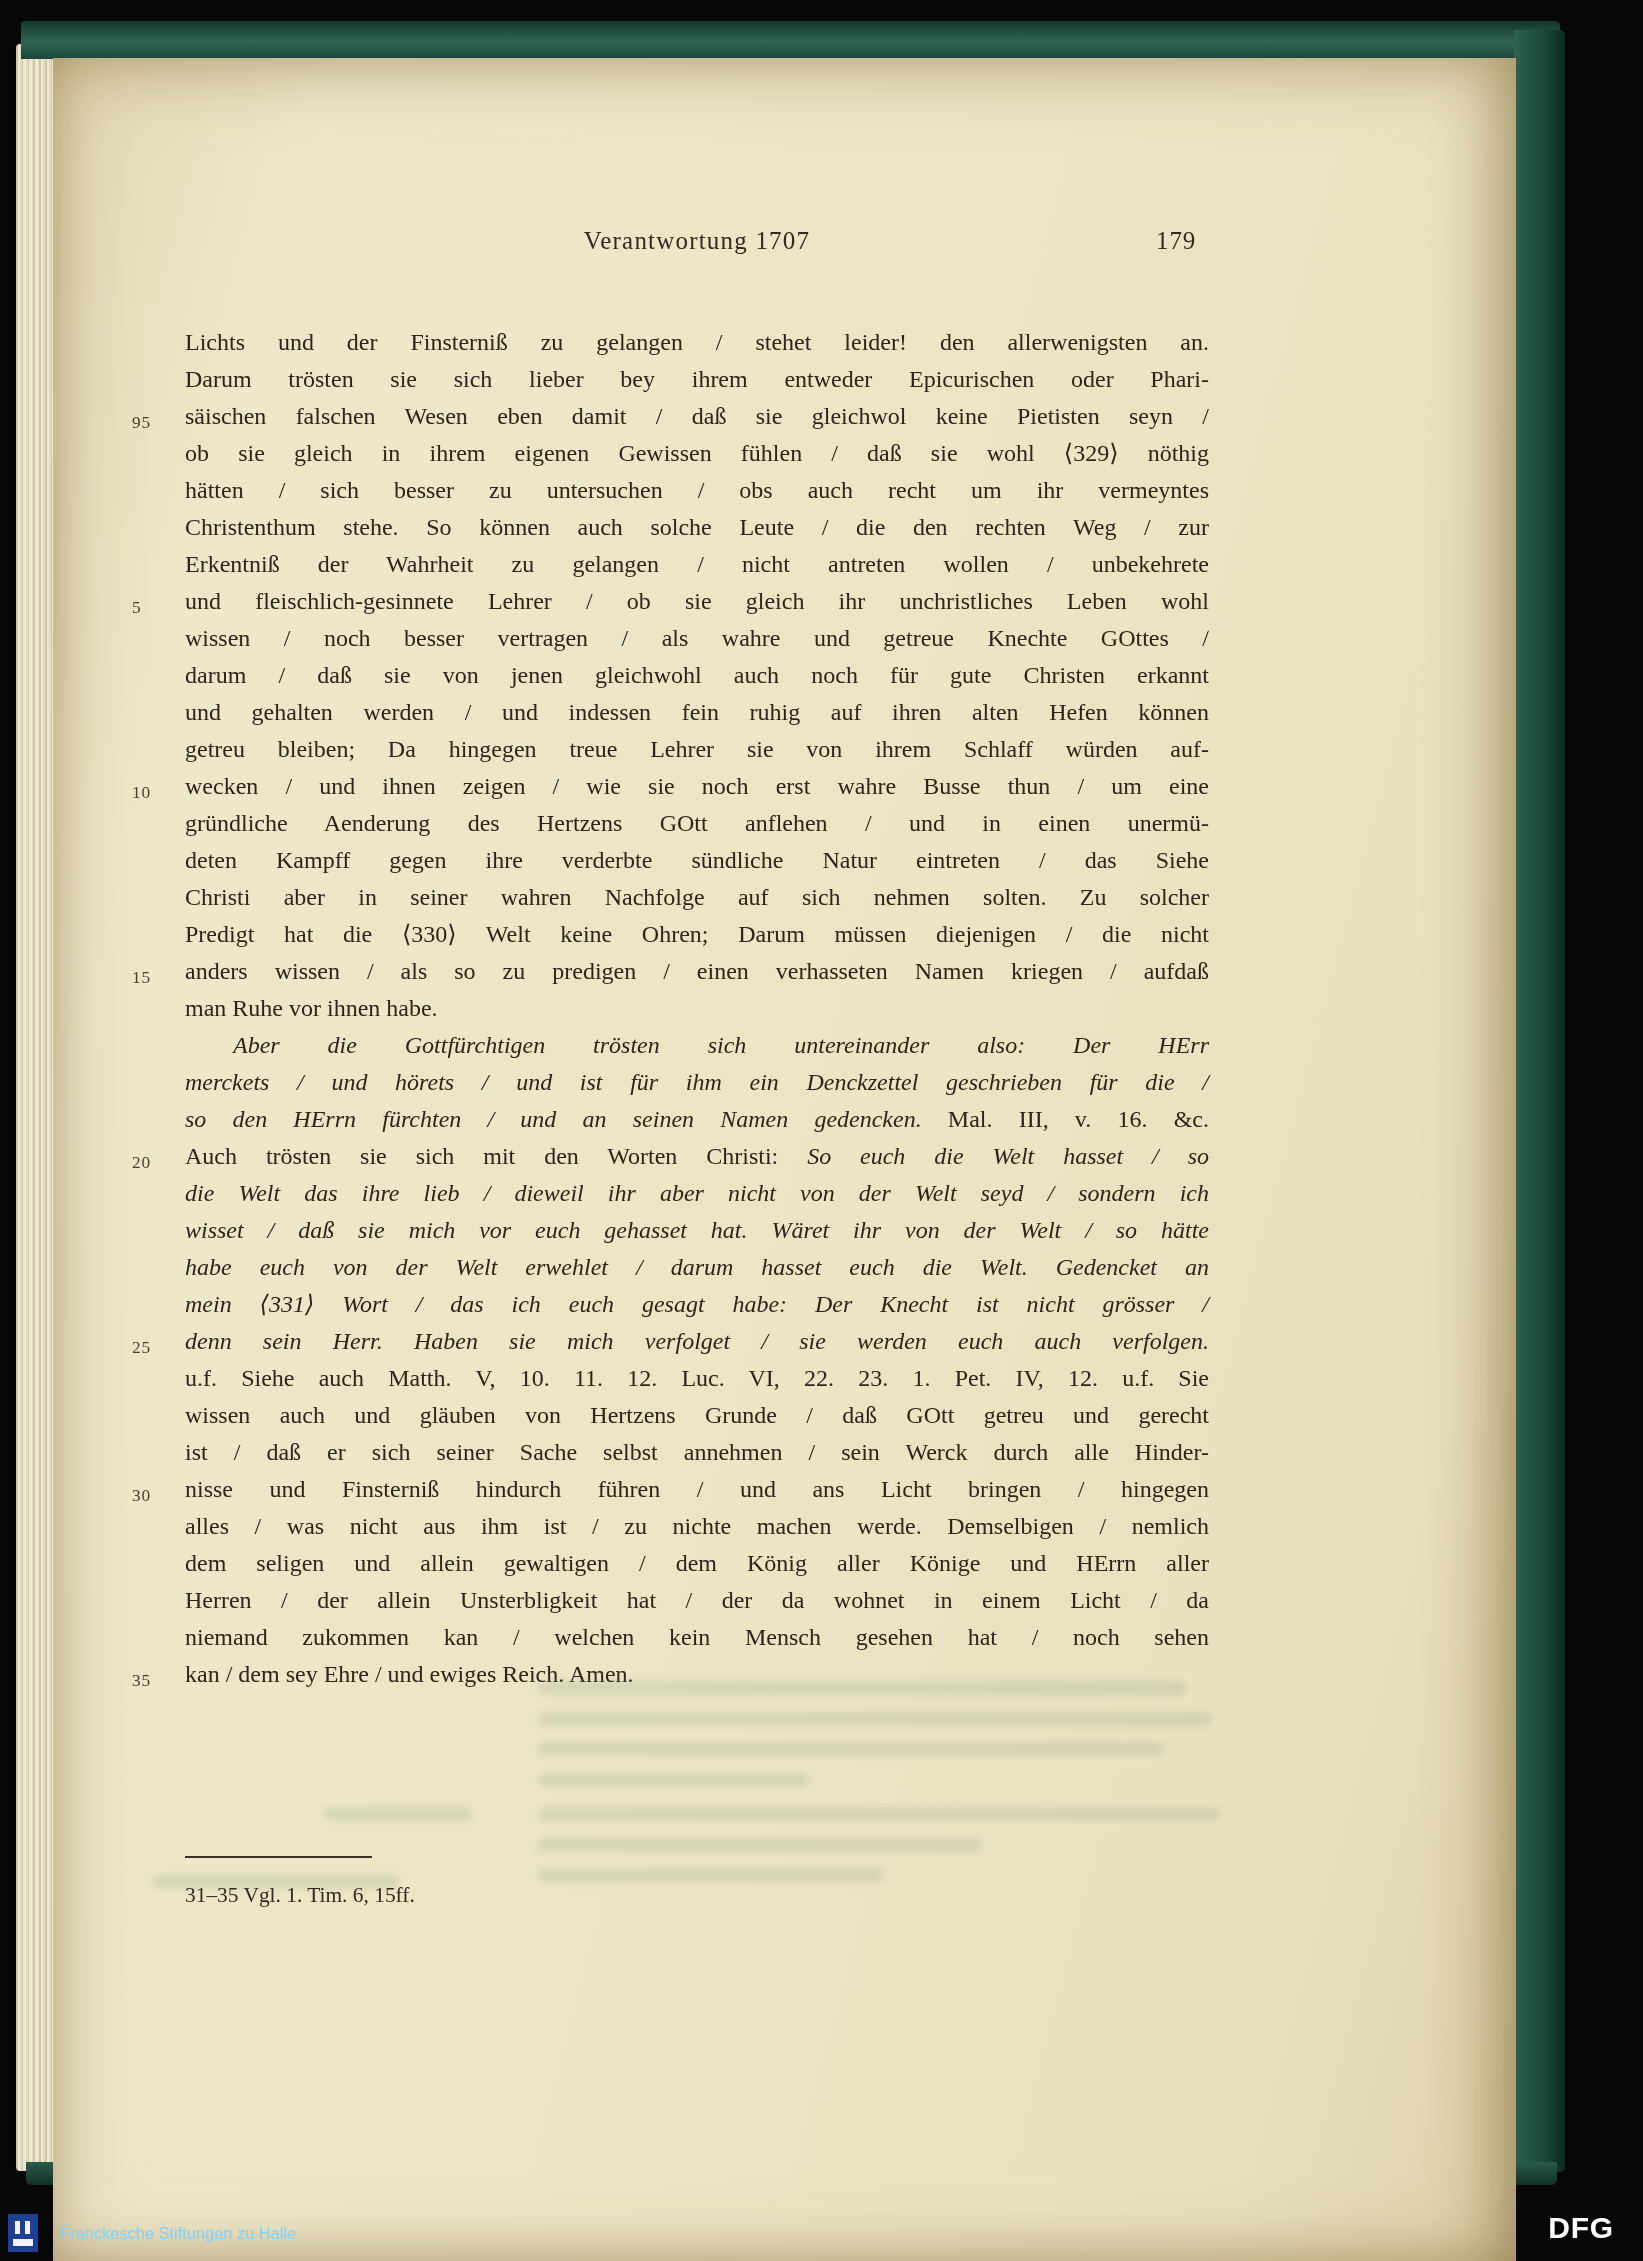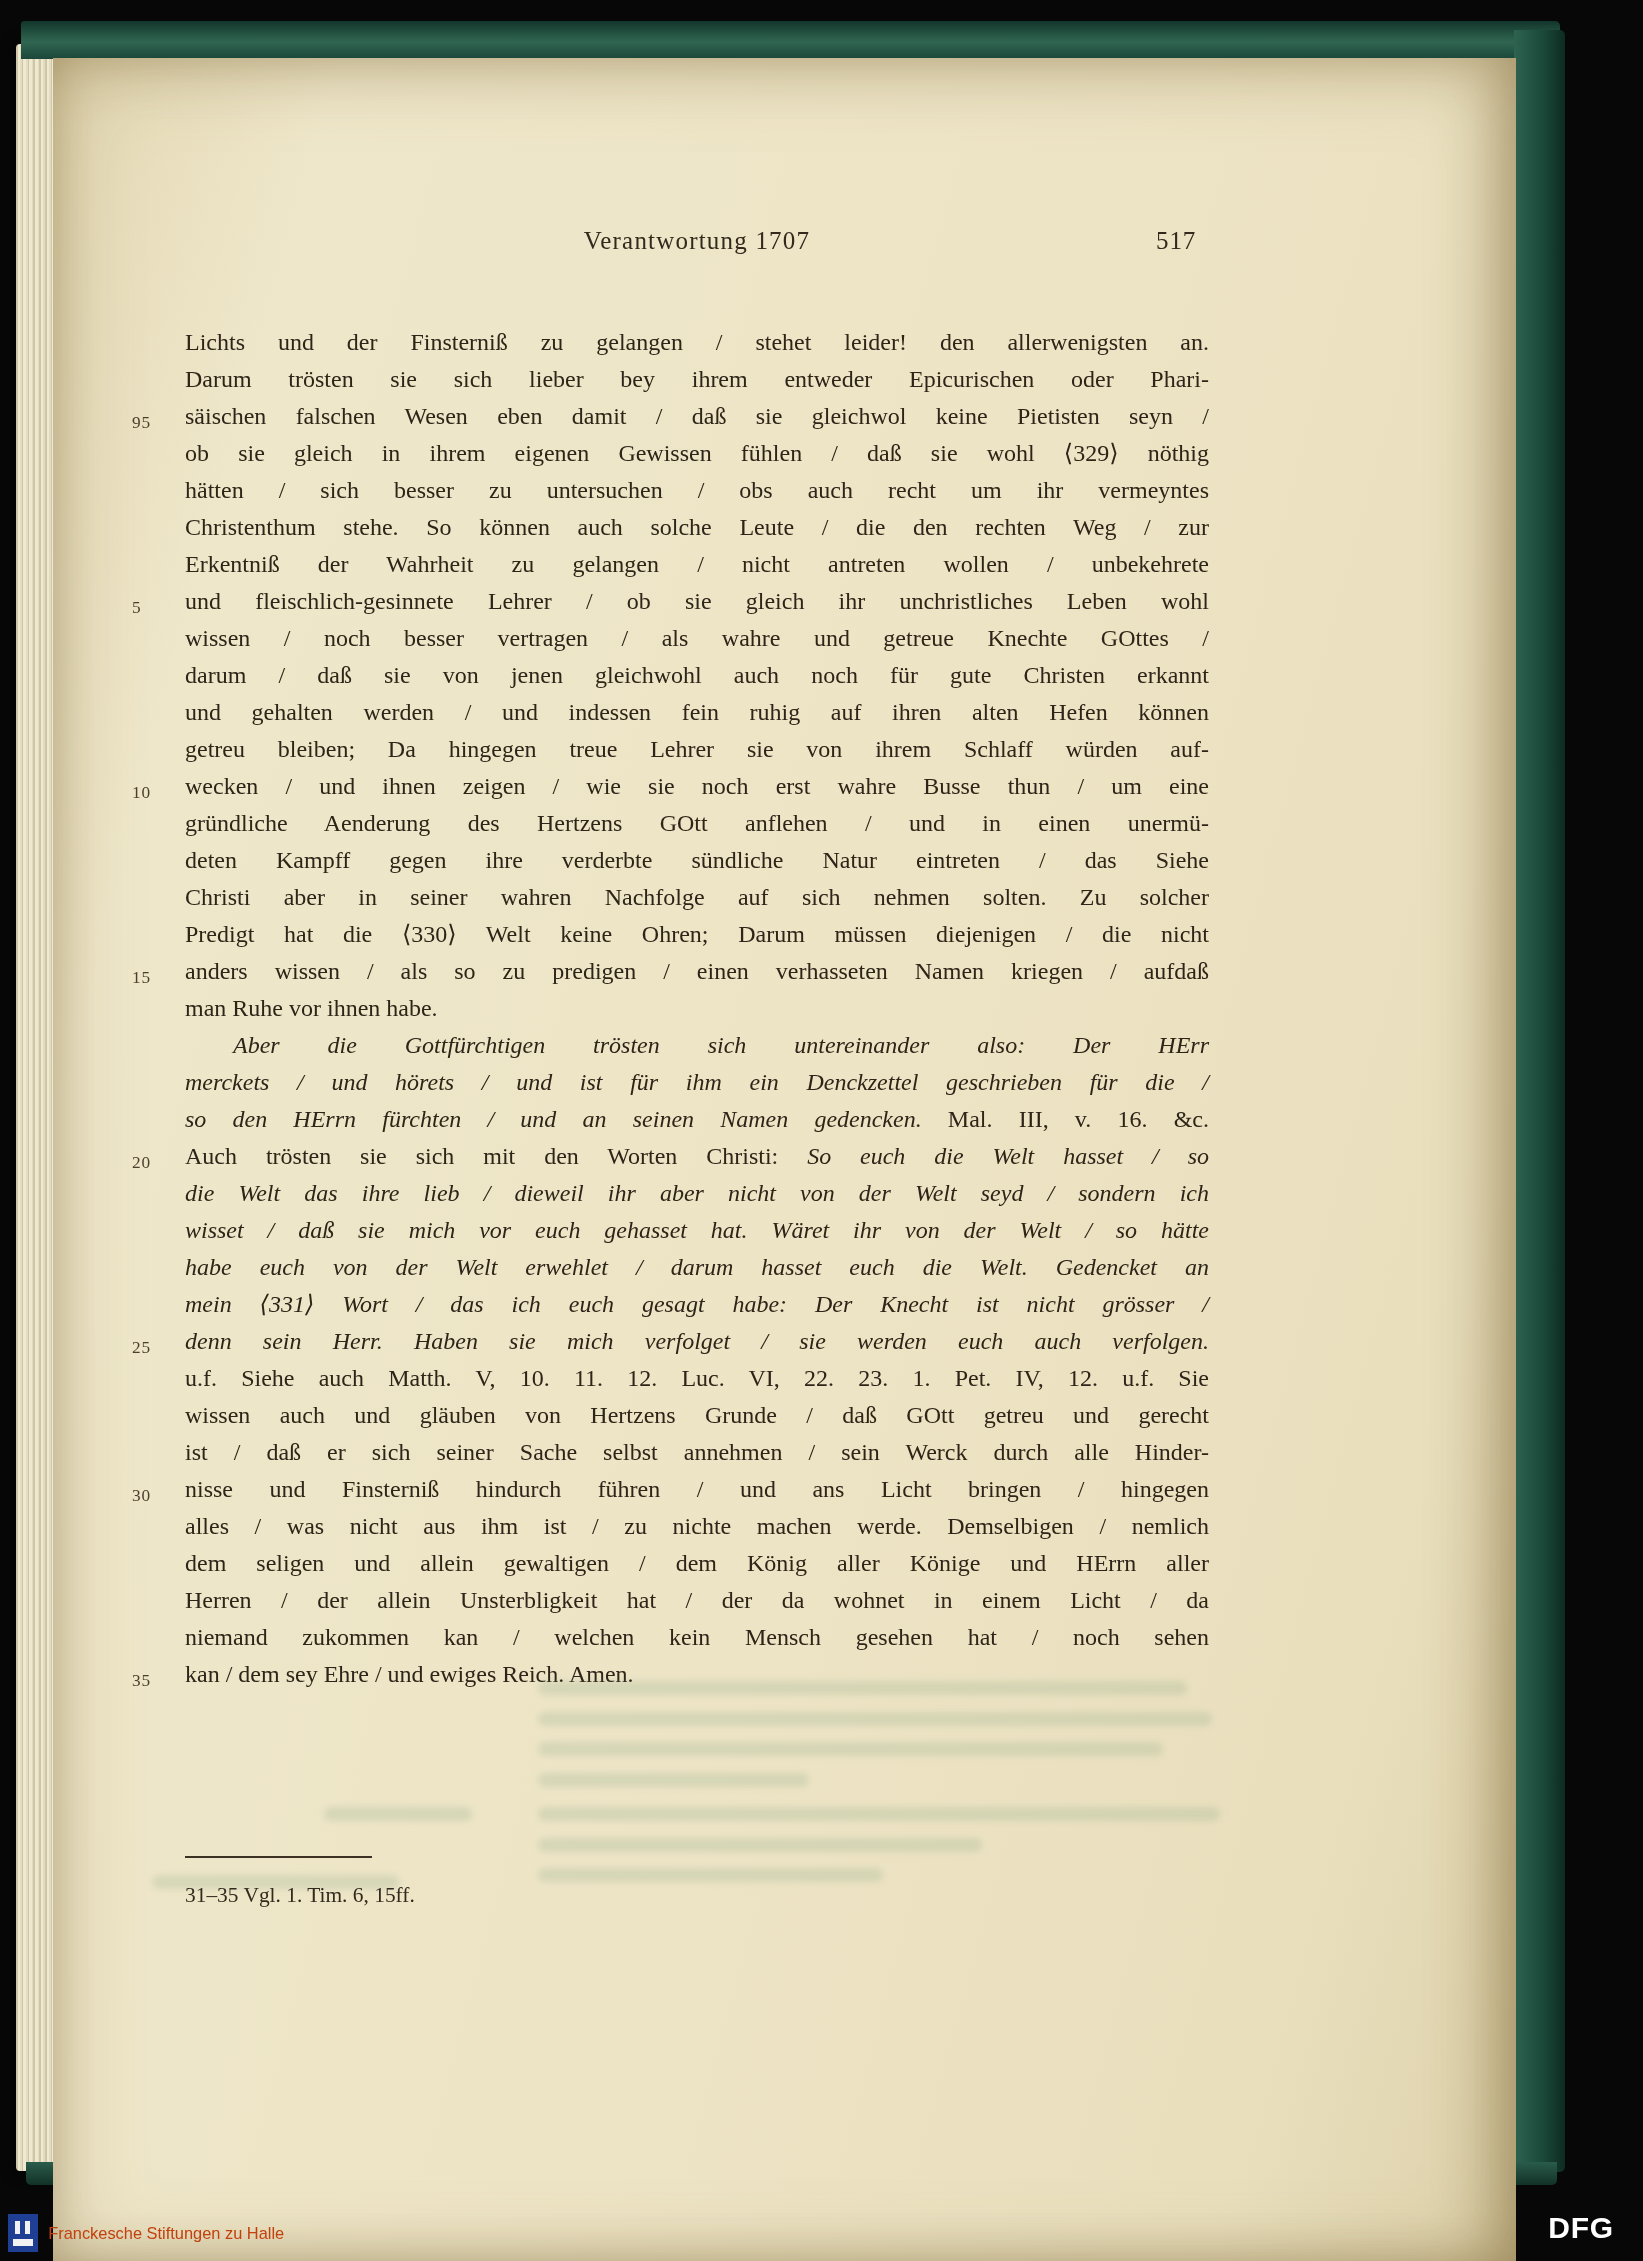--- a/index.html
+++ b/index.html
@@ -62,22 +62,22 @@
   .footnote-rule{width:187px;border-top:2.1px solid #3c3122;margin-bottom:25px;}
   .footnote-text{font-size:21.4px;}
   
   .ghost{
     position:absolute;height:14px;border-radius:7.4px;
     background:rgba(92,140,108,.16);filter:blur(3.3px);
   }
   
   .footerbar{position:absolute;left:0;top:2206px;width:1644px;height:55px;}
   .inst{
-    position:absolute;left:8.2px;top:8.2px;display:flex;align-items:center;gap:10px;
-    font-family:"Liberation Sans",sans-serif;color:#c2410c;font-size:16.4px;text-align:right;
+    position:absolute;left:8.2px;top:8.2px;display:flex;align-items:center;gap:22px;
+    font-family:"Liberation Sans",sans-serif;color:#7dd3fc;font-size:16.4px;text-align:right;
   }
   .emblem{
     width:30px;height:38px;background:#1e3f93;position:relative;flex:0 0 auto;
   }
   .emblem .eg1{position:absolute;left:6.6px;top:6.6px;width:5px;height:13px;background:#f2f2f2;}
   .emblem .eg2{position:absolute;left:16.4px;top:6.6px;width:5px;height:13px;background:#f2f2f2;}
   .emblem .eg3{position:absolute;left:5px;top:25px;width:20px;height:6.6px;background:#f2f2f2;}
   .dfg{
     position:absolute;right:30px;top:5px;
     font-family:"Liberation Sans",sans-serif;font-weight:bold;
@@ -90,21 +90,21 @@
 <div class="page-stack-left"></div>
 <div class="cover-top"></div>
 <div class="cover-right"></div>
 <div class="cover-bottom"></div>
 
 <div class="page">
 
   <div class="textblock">
     <div class="runhead">
       <div class="title">Verantwortung 1707</div>
-      <div class="pagenum">517</div>
+      <div class="pagenum">179</div>
     </div>
     <div class="body-text">
         <div class="line"><span>Lichts und der Finsterniß zu gelangen / stehet leider! den allerwenigsten an.</span></div>
         <div class="line"><span>Darum trösten sie sich lieber bey ihrem entweder Epicurischen oder Phari-</span></div>
         <div class="line"><span class="lineno">95</span><span>säischen falschen Wesen eben damit / daß sie gleichwol keine Pietisten seyn /</span></div>
         <div class="line"><span>ob sie gleich in ihrem eigenen Gewissen fühlen / daß sie wohl ⟨329⟩ nöthig</span></div>
         <div class="line"><span>hätten / sich besser zu untersuchen / obs auch recht um ihr vermeyntes</span></div>
         <div class="line"><span>Christenthum stehe. So können auch solche Leute / die den rechten Weg / zur</span></div>
         <div class="line"><span>Erkentniß der Wahrheit zu gelangen / nicht antreten wollen / unbekehrete</span></div>
         <div class="line"><span class="lineno">5</span><span>und fleischlich-gesinnete Lehrer / ob sie gleich ihr unchristliches Leben wohl</span></div>

